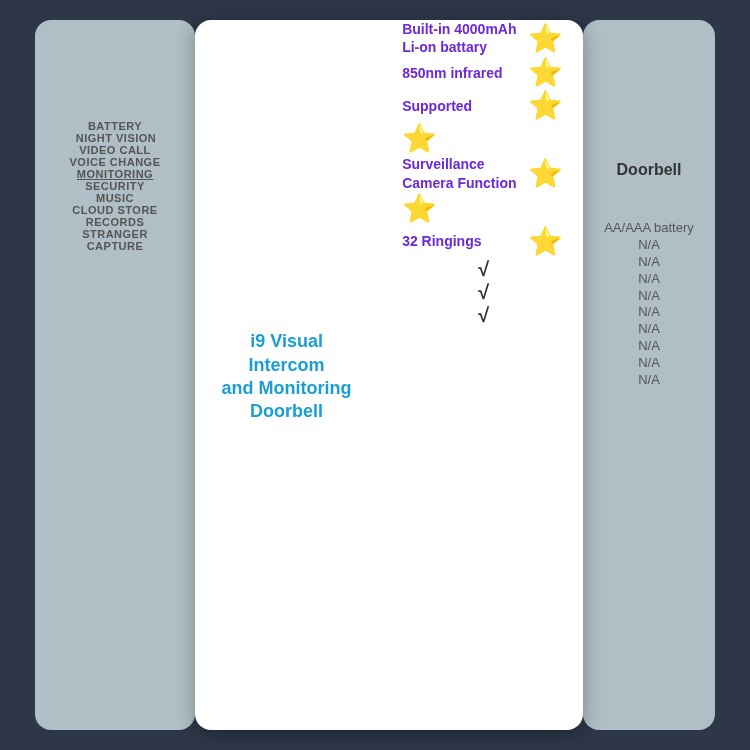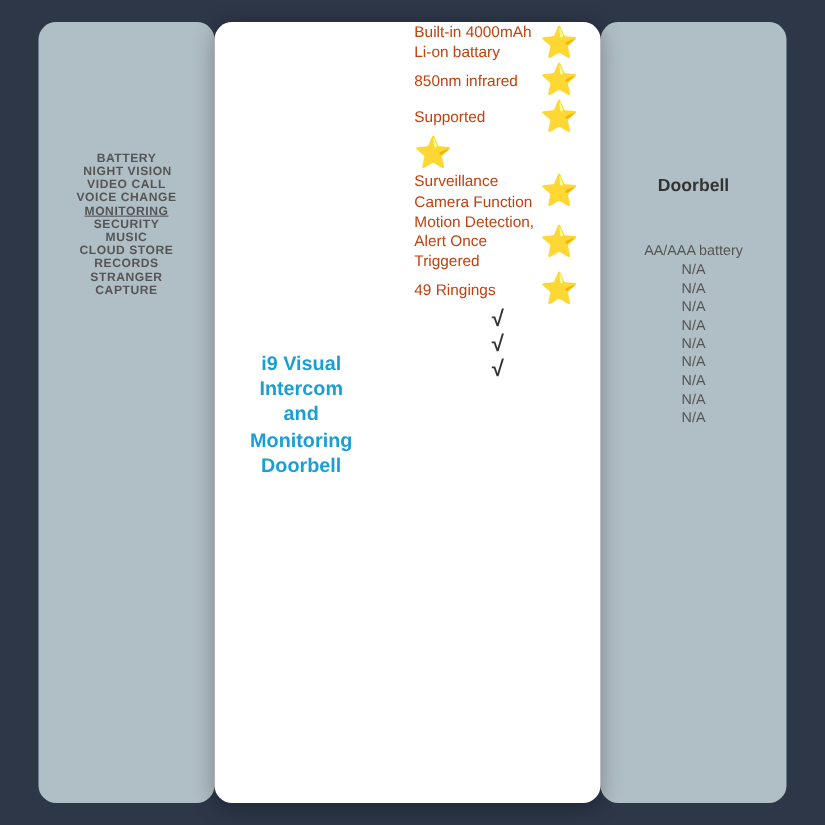--- a/index.html
+++ b/index.html
@@ -36,21 +36,21 @@
       flex: 1;
       display: flex;
       flex-direction: row;
       z-index: 2;
       box-shadow: 0 4px 20px rgba(0,0,0,0.3);
       position: relative;
     }
     .right-column {
       background-color: #b0bec5;
       border-radius: 16px;
-      width: 169px;
+      width: 132px;
       flex-shrink: 0;
       display: flex;
       flex-direction: column;
       padding-top: 100px;
       z-index: 1;
     }
     .center-header {
       padding: 20px 16px 16px;
       text-align: center;
       min-height: 100px;
@@ -89,23 +89,24 @@
       padding: 0 10px;
     }
     .center-cell {
       display: flex;
       align-items: center;
       justify-content: space-between;
       padding: 0 20px 0 24px;
     }
     .center-cell-text {
       font-size: 14px;
-      color: #c2410c;
+      color: #6d28d9;
       line-height: 1.3;
       flex: 1;
+      font-weight: bold;
     }
     .right-cell {
       display: flex;
       align-items: center;
       justify-content: center;
       text-align: center;
     }
     .right-cell-text {
       font-size: 13px;
       color: #555;
@@ -120,21 +121,21 @@
       color: #333;
       font-weight: bold;
     }
   </style>
 </head>
 <body>
 
 <div class="comparison-container">
 
   <div class="left-column" id="left-col">
-  <div class="feature-label row-battery" style="white-space: pre-line; margin-top: 18px;">BATTERY</div>
+  <div class="feature-label row-battery" style="white-space: pre-line;">BATTERY</div>
       <div class="feature-label row-night" style="white-space: pre-line; padding-left: 12px;">NIGHT VISION</div>
       <div class="feature-label row-video" style="white-space: pre-line;">VIDEO CALL</div>
       <div class="feature-label row-voice" style="white-space: pre-line;">VOICE CHANGE</div>
       <div class="feature-label row-monitoring" style="white-space: pre-line; text-decoration: underline;">MONITORING</div>
       <div class="feature-label row-security" style="white-space: pre-line;">SECURITY</div>
       <div class="feature-label row-music" style="white-space: pre-line;">MUSIC</div>
       <div class="feature-label row-cloud" style="white-space: pre-line;">CLOUD STORE</div>
       <div class="feature-label row-records" style="white-space: pre-line;">RECORDS</div>
       <div class="feature-label row-stranger" style="white-space: pre-line;">STRANGER
 CAPTURE</div>
@@ -159,25 +160,24 @@
           <span class="star">⭐</span>
         </div>
         <div class="center-cell row-voice">
           <span class="star">⭐</span>
         </div>
         <div class="center-cell row-monitoring">
           <span class="center-cell-text">Surveillance Camera Function</span>
           <span class="star">⭐</span>
         </div>
         <div class="center-cell row-security">
-          <span class="center-cell-text">Motion Detection, Alert Once Triggered</span>
           <span class="star">⭐</span>
         </div>
         <div class="center-cell row-music">
-          <span class="center-cell-text">49 Ringings</span>
+          <span class="center-cell-text">32 Ringings</span>
           <span class="star">⭐</span>
         </div>
         <div class="center-cell row-cloud" style="justify-content: center;">
           <span class="checkmark" style="font-style: italic; font-size: 20px;">√</span>
         </div>
         <div class="center-cell row-records" style="justify-content: center;">
           <span class="checkmark" style="font-style: italic; font-size: 20px;">√</span>
         </div>
         <div class="center-cell row-stranger" style="justify-content: center;">
           <span class="checkmark" style="font-style: italic; font-size: 20px;">√</span>

